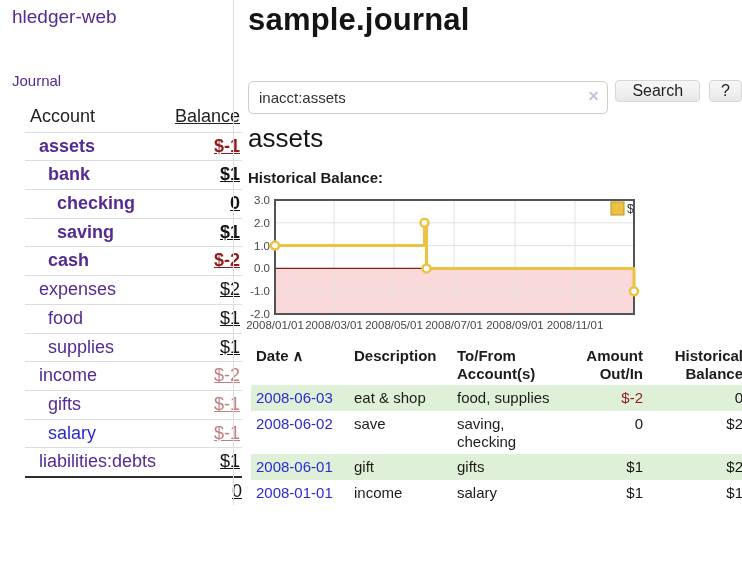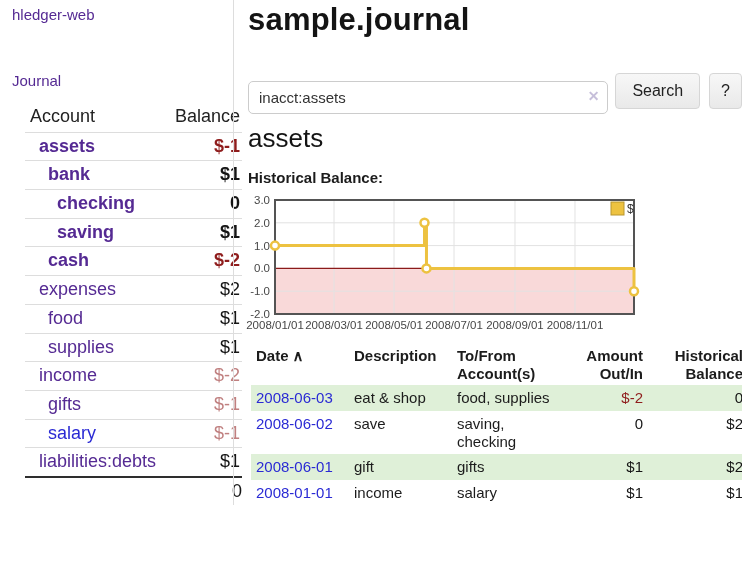--- a/index.html
+++ b/index.html
@@ -6,39 +6,39 @@
   body{width:742px;height:582px;position:relative;background:#fff;overflow:hidden;
        font-family:"Liberation Sans",sans-serif;color:#1c1c1c;}
   .c-purple{color:var(--purple);} .c-blue{color:var(--blue);}
   .c-darkred{color:var(--darkred);} .c-fadedred{color:var(--fadedred);} .c-black{color:#151515;}
   .bold{font-weight:bold;}
   a{text-decoration:none;cursor:pointer;}
 
   
   .sidebar{position:absolute;left:0;top:0;width:233px;height:505px;}
   .divider{position:absolute;left:233px;top:0;width:1px;height:505px;background:var(--divider);}
-  .app-title{position:absolute;left:12px;top:6px;font-size:15px;color:var(--purple);}
+  .app-title{position:absolute;left:12px;top:6px;font-size:19px;color:var(--purple);}
   .journal-link{position:absolute;left:12px;top:72px;font-size:15px;color:var(--purple);}
   table.accounts{position:absolute;left:25px;top:102px;width:217px;border-collapse:collapse;
                  font-size:18px;line-height:1.15;}
   table.accounts th{font-weight:normal;text-align:left;padding:4px 0 5px 5px;color:#222;}
-  table.accounts th.bal,table.accounts td.bal{text-align:right;padding-right:2px;}
+  table.accounts th.bal,table.accounts td.bal{text-align:right;padding-right:2px;text-decoration:underline;}
   table.accounts tbody td{border-top:1px solid var(--divider);padding:3px 0 4px 0;}
   table.accounts td.bal{font-variant-numeric:tabular-nums;}
   table.accounts tr.total td{border-top:2px solid #2e2e2e;padding:3px 0;}
 
   
   .main{position:absolute;left:243px;top:0;width:499px;}
   h1.page-title{margin:2px 0 0 5px;font-size:31px;font-weight:700;color:#141414;letter-spacing:.2px;}
   .search-row{margin:30px 0 0 5px;display:flex;align-items:center;height:34px;}
   .search-box{position:relative;width:372px;height:33px;margin-top:24px;}
   .search-box input{width:100%;height:100%;box-sizing:border-box;border:1px solid #ccc;border-radius:5px;
        padding:0 28px 0 10px;font-size:15px;color:#333;font-family:inherit;outline:none;}
   .clear-x{position:absolute;right:9px;top:8px;color:#c6bfda;font-weight:bold;font-size:14px;line-height:1;}
-  .btn{margin-left:7px;height:36px;border:1px solid #d6d6d6;border-radius:4px;
+  .btn{margin-left:7px;height:22px;border:1px solid #d6d6d6;border-radius:4px;
        background:linear-gradient(#f7f7f7,#e9e9e9);font-size:16px;color:#222;
        padding:0 16px;font-family:inherit;cursor:pointer;margin-top:12px;}
   .btn-help{padding:0 11px;margin-left:9px;}
   h2.account-heading{margin:21px 0 0 5px;font-size:26px;font-weight:400;color:#141414;}
   .chart-label{margin:15px 0 0 5px;font-size:15px;font-weight:bold;}
   .chart-wrap{position:relative;margin-top:2px;height:152px;}
   .chart-wrap svg{position:absolute;left:0;top:0;}
 
   table.register{margin:4px 0 0 8px;width:497px;border-collapse:collapse;table-layout:fixed;
                  font-size:15px;line-height:1.18;}

